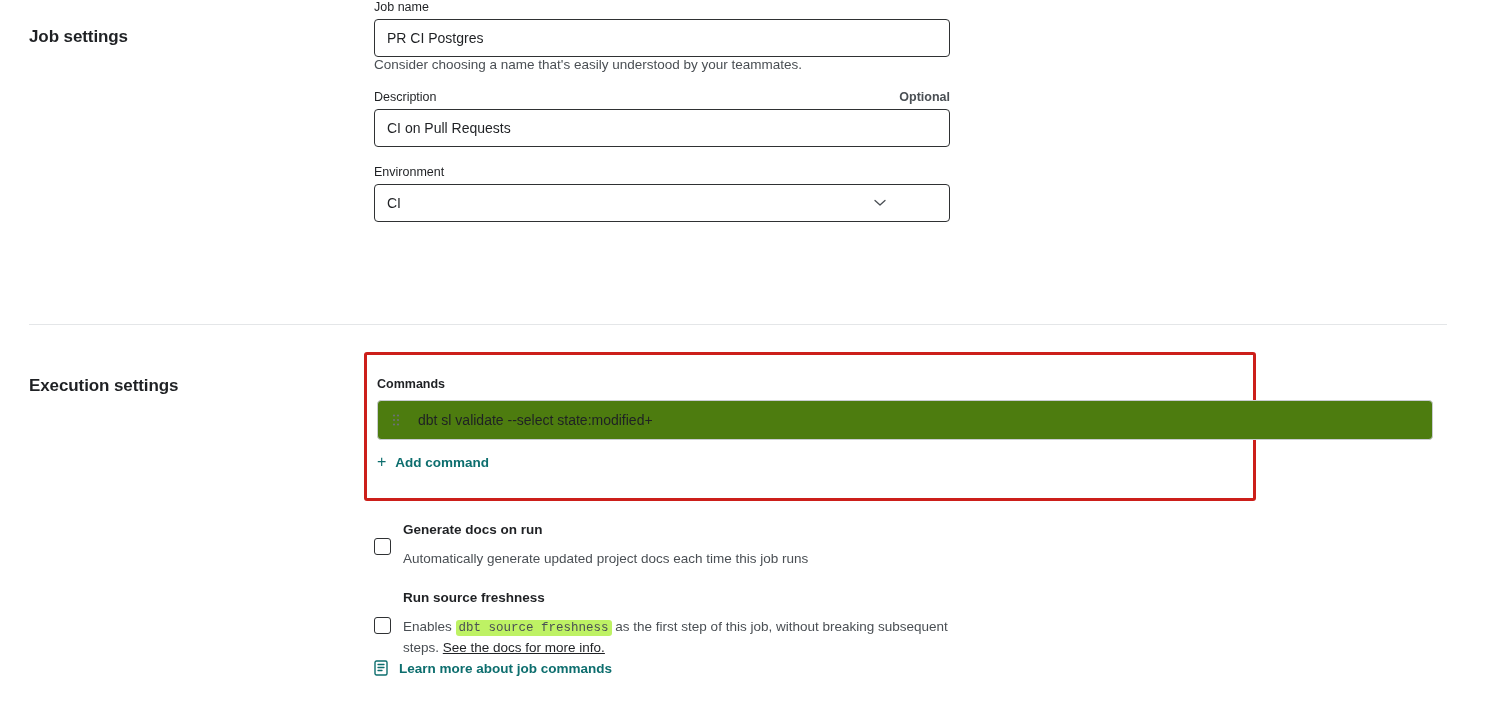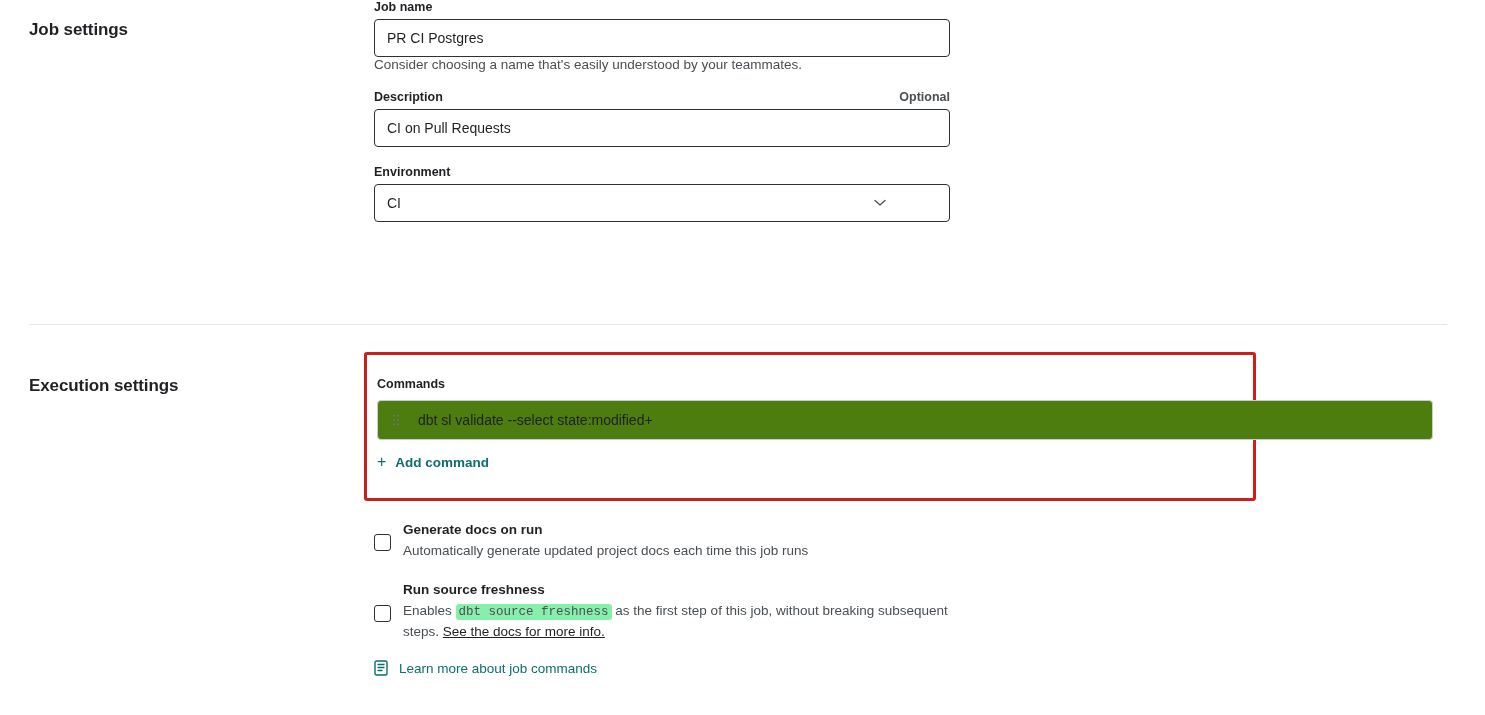--- a/index.html
+++ b/index.html
@@ -31,41 +31,41 @@
   
   #job-settings {
     position: absolute;
     left: 0;
     top: 0;
     width: 1485px;
   }
   #job-settings .section-title {
     position: absolute;
     left: 29px;
-    top: 20px;
+    top: 27px;
   }
 
   .fields {
     position: absolute;
     left: 374px;
     top: 0;
     width: 576px;
   }
 
   .field-block { margin-bottom: 18px; }
 
   .field-label-row {
     display: flex;
     justify-content: space-between;
     align-items: baseline;
     margin-bottom: 5px;
   }
   .field-label {
     font-size: 12.5px;
-    font-weight: bold;
+    font-weight: normal;
     color: #1f2124;
   }
   .field-optional {
     font-size: 12.5px;
     font-weight: bold;
     color: #4a4f54;
   }
 
   .text-input {
     width: 576px;
@@ -233,50 +233,50 @@
     flex: none;
     cursor: pointer;
   }
   .check-body { margin-left: 12px; }
   .check-title {
     font-size: 13.5px;
     font-weight: bold;
     color: #1f2124;
   }
   .check-desc {
-    margin-top: 4px;
+    margin-top: 12px;
     font-size: 13.5px;
     color: #4a4f54;
     line-height: 1.5;
     max-width: 545px;
   }
   .mono {
     font-family: "Liberation Mono", monospace;
     font-size: 12.5px;
     color: #4a4f54;
-    background: #86efac;
+    background: #bef264;
     padding: 1px 3px;
     border-radius: 3px;
   }
   .doc-link {
     color: #1f2124;
     text-decoration: underline;
     cursor: pointer;
   }
 
   .learn-more {
     position: absolute;
     left: 374px;
     top: 308px;
     display: inline-flex;
     align-items: center;
     gap: 10px;
     color: #0d6e6e;
     font-size: 13.5px;
-    font-weight: normal;
+    font-weight: bold;
     cursor: pointer;
     text-decoration: none;
   }
   .learn-more svg { flex: none; }
 </style>
 </head>
 <body>
 
 <div class="section" id="job-settings">
   <div class="section-title">Job settings</div>

